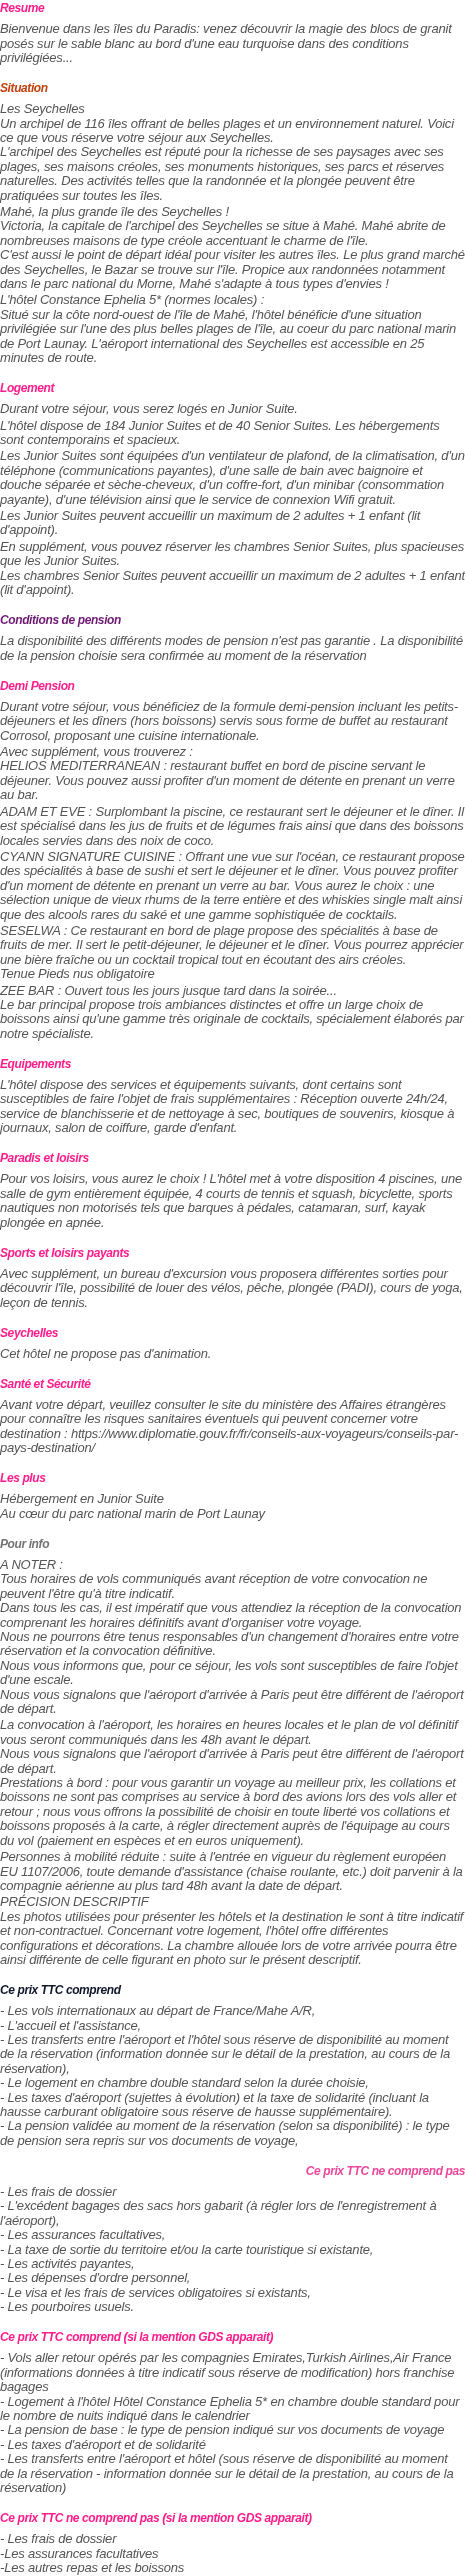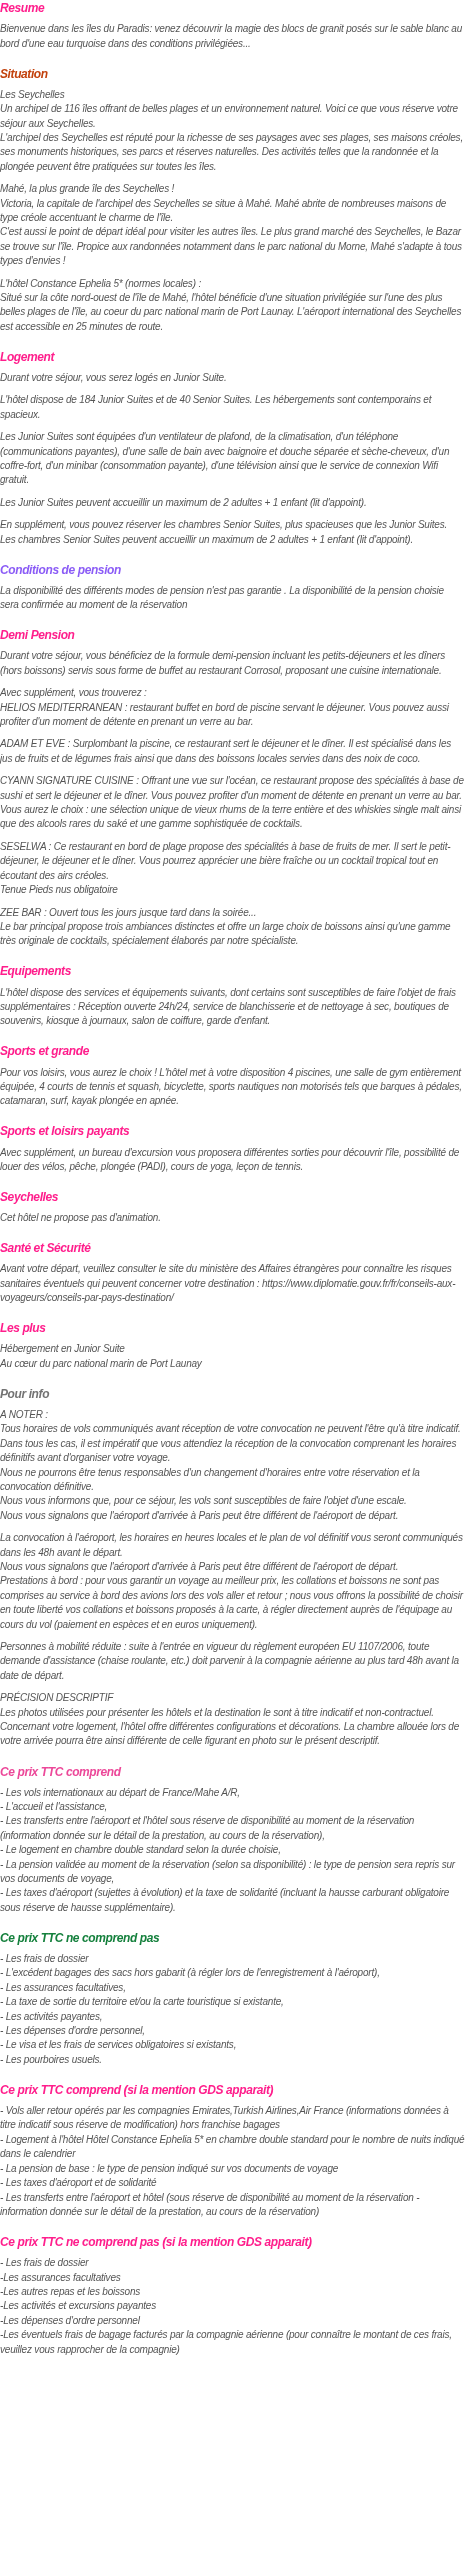--- a/index.html
+++ b/index.html
@@ -15,27 +15,27 @@
     font-style: italic;
     font-weight: bold;
     color: #ff1e8c;
     font-size: 12px;
     line-height: 16px;
     margin: 0 0 6.1px 0;
     letter-spacing: -0.4px;
   }
   .section-body {
     font-style: italic;
-    font-size: 10px;
+    font-size: 13px;
     line-height: 14.4px;
     letter-spacing: -0.2px;
     margin: 0 0 14.7px 0;
   }
   .para { margin: 0; }
-  .para + .para { margin-top: 8px; }
+  .para + .para { margin-top: 2px; }
   .line { display: block; }
 </style>
 </head>
 <body style="color: rgb(85, 85, 85);">
 
 <div class="page" id="page">
     <section class="section">
       <h2 class="section-title" style="color: rgb(255, 30, 140);">Resume</h2>
       <div class="section-body">
         <p class="para">
@@ -77,21 +77,21 @@
         <p class="para">
           <span class="line">Les Junior Suites peuvent accueillir un maximum de 2 adultes + 1 enfant (lit d'appoint).</span>
         </p>
         <p class="para">
           <span class="line">En supplément, vous pouvez réserver les chambres Senior Suites, plus spacieuses que les Junior Suites.</span>
           <span class="line">Les chambres Senior Suites peuvent accueillir un maximum de 2 adultes + 1 enfant (lit d'appoint).</span>
         </p>
       </div>
     </section>
     <section class="section">
-      <h2 class="section-title" style="color: #8b5cf6;">Conditions de pension</h2>
+      <h2 class="section-title" style="color: #701a75;">Conditions de pension</h2>
       <div class="section-body">
         <p class="para">
           <span class="line">La disponibilité des différents modes de pension n'est pas garantie . La disponibilité de la pension choisie sera confirmée au moment de la réservation</span>
         </p>
       </div>
     </section>
     <section class="section">
       <h2 class="section-title" style="color: rgb(255, 30, 140);">Demi Pension</h2>
       <div class="section-body">
         <p class="para">
@@ -119,21 +119,21 @@
     </section>
     <section class="section">
       <h2 class="section-title" style="color: rgb(255, 30, 140);">Equipements</h2>
       <div class="section-body">
         <p class="para">
           <span class="line">L'hôtel dispose des services et équipements suivants, dont certains sont susceptibles de faire l'objet de frais supplémentaires : Réception ouverte 24h/24, service de blanchisserie et de nettoyage à sec, boutiques de souvenirs, kiosque à journaux, salon de coiffure, garde d'enfant.</span>
         </p>
       </div>
     </section>
     <section class="section">
-      <h2 class="section-title" style="color: rgb(255, 30, 140);">Sports et grande</h2>
+      <h2 class="section-title" style="color: rgb(255, 30, 140);">Paradis et loisirs</h2>
       <div class="section-body">
         <p class="para">
           <span class="line">Pour vos loisirs, vous aurez le choix ! L'hôtel met à votre disposition 4 piscines, une salle de gym entièrement équipée, 4 courts de tennis et squash, bicyclette, sports nautiques non motorisés tels que barques à pédales, catamaran, surf, kayak plongée en apnée.</span>
         </p>
       </div>
     </section>
     <section class="section">
       <h2 class="section-title" style="color: rgb(255, 30, 140);">Sports et loisirs payants</h2>
       <div class="section-body">
         <p class="para">
@@ -185,34 +185,34 @@
         <p class="para">
           <span class="line">Personnes à mobilité réduite : suite à l'entrée en vigueur du règlement européen EU 1107/2006, toute demande d'assistance (chaise roulante, etc.) doit parvenir à la compagnie aérienne au plus tard 48h avant la date de départ.</span>
         </p>
         <p class="para">
           <span class="line">PRÉCISION DESCRIPTIF</span>
           <span class="line">Les photos utilisées pour présenter les hôtels et la destination le sont à titre indicatif et non-contractuel. Concernant votre logement, l'hôtel offre différentes configurations et décorations. La chambre allouée lors de votre arrivée pourra être ainsi différente de celle figurant en photo sur le présent descriptif.</span>
         </p>
       </div>
     </section>
     <section class="section">
-      <h2 class="section-title" style="color: #ec4899;">Ce prix TTC comprend</h2>
+      <h2 class="section-title" style="color: #0f172a;">Ce prix TTC comprend</h2>
       <div class="section-body">
         <p class="para">
           <span class="line">- Les vols internationaux au départ de France/Mahe A/R,</span>
           <span class="line">- L'accueil et l'assistance,</span>
           <span class="line">- Les transferts entre l'aéroport et l'hôtel sous réserve de disponibilité au moment de la réservation (information donnée sur le détail de la prestation, au cours de la réservation),</span>
           <span class="line">- Le logement en chambre double standard selon la durée choisie,</span>
+          <span class="line">- Les taxes d'aéroport (sujettes à évolution) et la taxe de solidarité (incluant la hausse carburant obligatoire sous réserve de hausse supplémentaire).</span>
           <span class="line">- La pension validée au moment de la réservation (selon sa disponibilité) : le type de pension sera repris sur vos documents de voyage,</span>
-          <span class="line">- Les taxes d'aéroport (sujettes à évolution) et la taxe de solidarité (incluant la hausse carburant obligatoire sous réserve de hausse supplémentaire).</span>
-        </p>
-      </div>
-    </section>
-    <section class="section">
-      <h2 class="section-title" style="color: #15803d;">Ce prix TTC ne comprend pas</h2>
+        </p>
+      </div>
+    </section>
+    <section class="section">
+      <h2 class="section-title" style="color: #ec4899; text-align: right;">Ce prix TTC ne comprend pas</h2>
       <div class="section-body">
         <p class="para">
           <span class="line">- Les frais de dossier</span>
           <span class="line">- L'excédent bagages des sacs hors gabarit (à régler lors de l'enregistrement à l'aéroport),</span>
           <span class="line">- Les assurances facultatives,</span>
           <span class="line">- La taxe de sortie du territoire et/ou la carte touristique si existante,</span>
           <span class="line">- Les activités payantes,</span>
           <span class="line">- Les dépenses d'ordre personnel,</span>
           <span class="line">- Le visa et les frais de services obligatoires si existants,</span>
           <span class="line">- Les pourboires usuels.</span>

